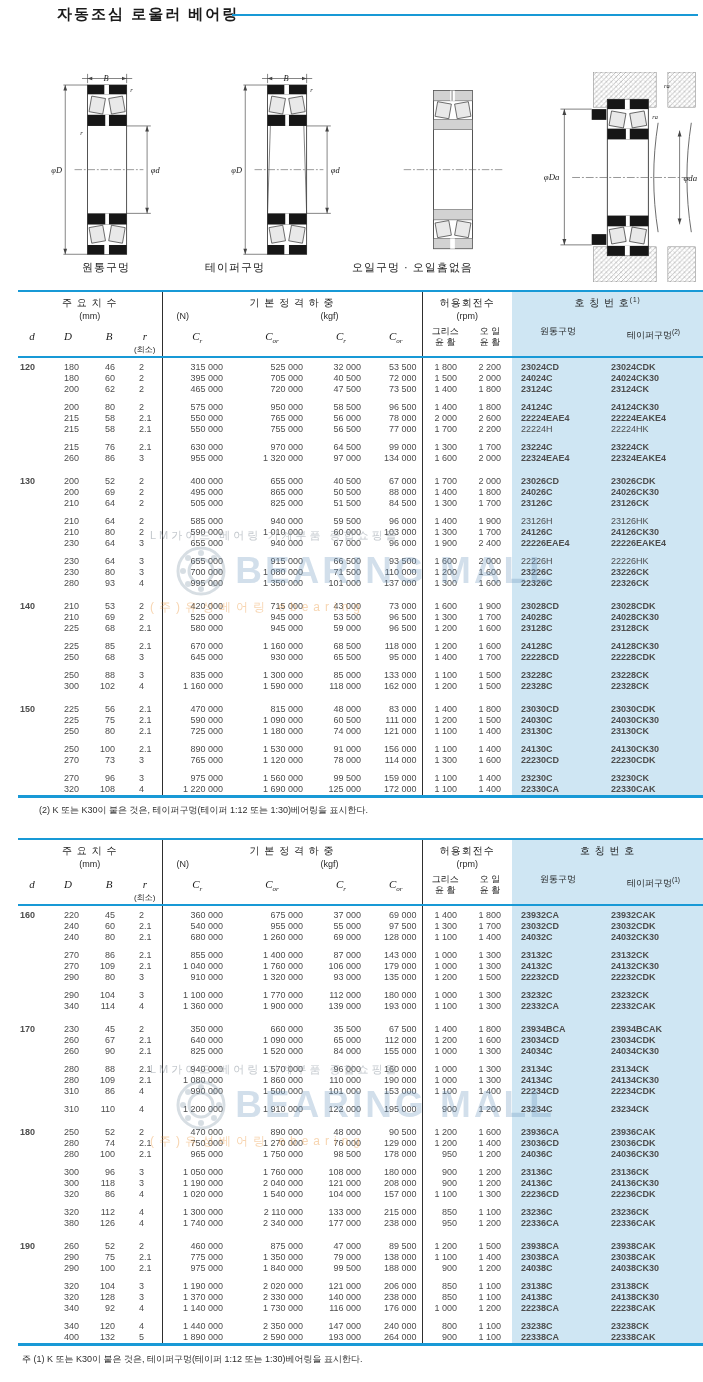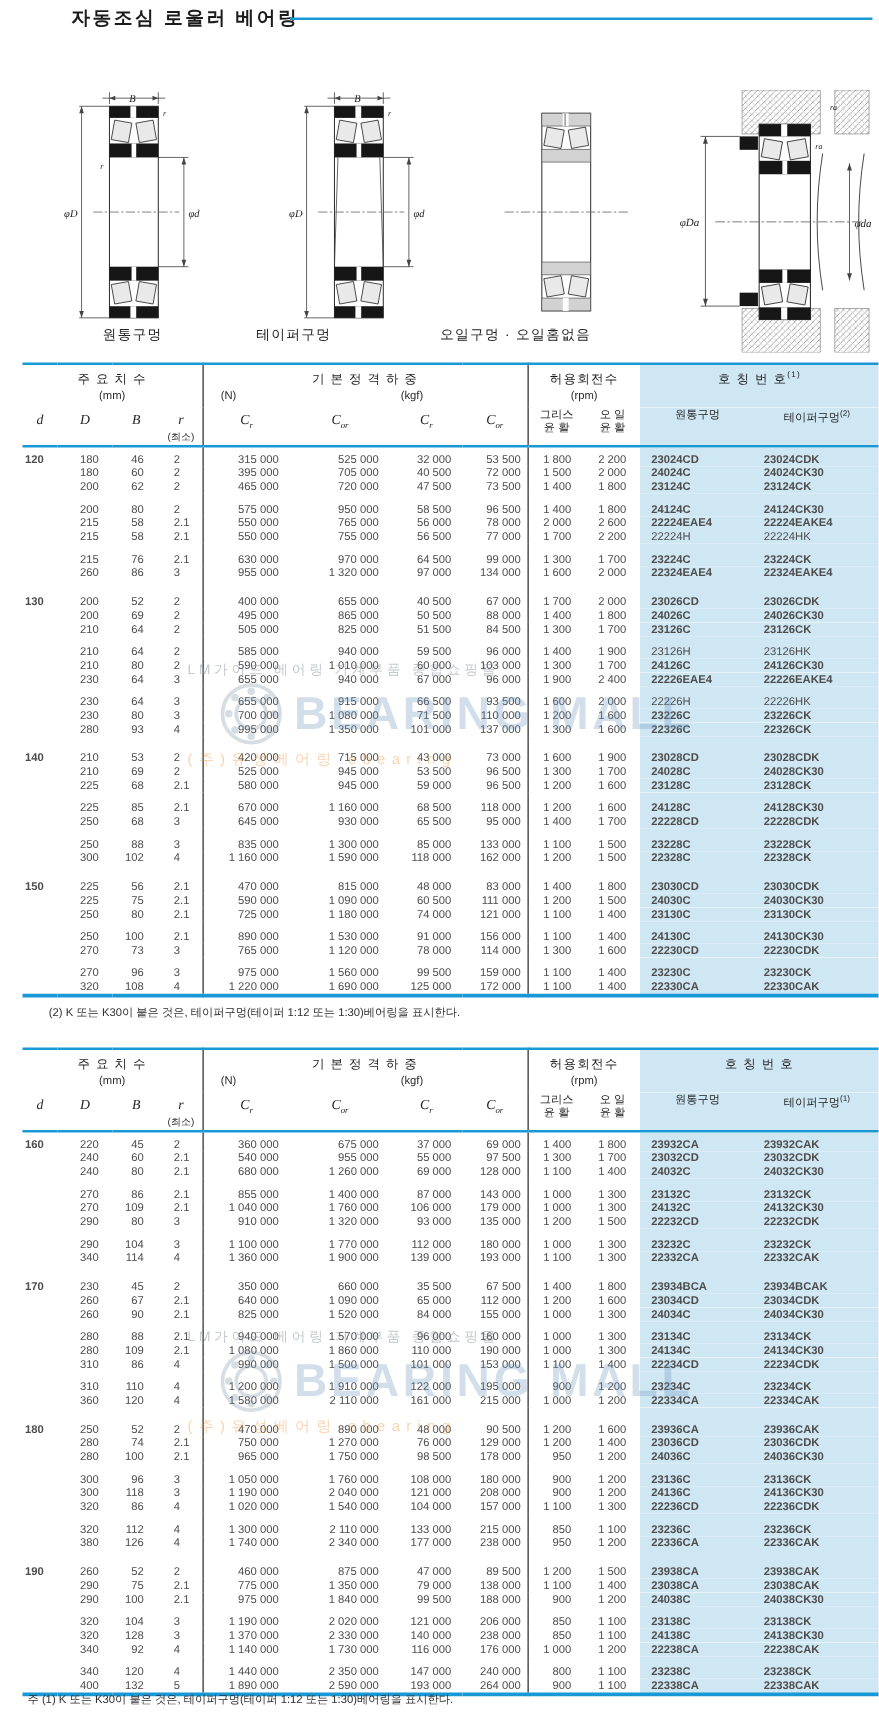--- a/index.html
+++ b/index.html
@@ -980,34 +980,20 @@
           <td class="cr vr">4</td>
           <td class="num ld">1 200 000</td>
           <td class="num ld">1 910 000</td>
           <td class="num ld">122 000</td>
           <td class="num ld2 vr">195 000</td>
           <td class="num rpm">900</td>
           <td class="num rpm">1 200</td>
           <td class="name n1 sh">23234C</td>
           <td class="name n2 sh">23234CK</td>
         </tr>
-        <tr>
-          <td class="dcol"></td>
-          <td class="num cD">360</td>
-          <td class="num cB">120</td>
-          <td class="cr vr">4</td>
-          <td class="num ld">1 580 000</td>
-          <td class="num ld">2 110 000</td>
-          <td class="num ld">161 000</td>
-          <td class="num ld2 vr">215 000</td>
-          <td class="num rpm">1 000</td>
-          <td class="num rpm">1 200</td>
-          <td class="name n1 sh">22334CA</td>
-          <td class="name n2 sh">22334CAK</td>
-        </tr>
         <tr class="sgap">
           <td class="dcol">180</td>
           <td class="num cD">250</td>
           <td class="num cB">52</td>
           <td class="cr vr">2</td>
           <td class="num ld">470 000</td>
           <td class="num ld">890 000</td>
           <td class="num ld">48 000</td>
           <td class="num ld2 vr">90 500</td>
           <td class="num rpm">1 200</td>

